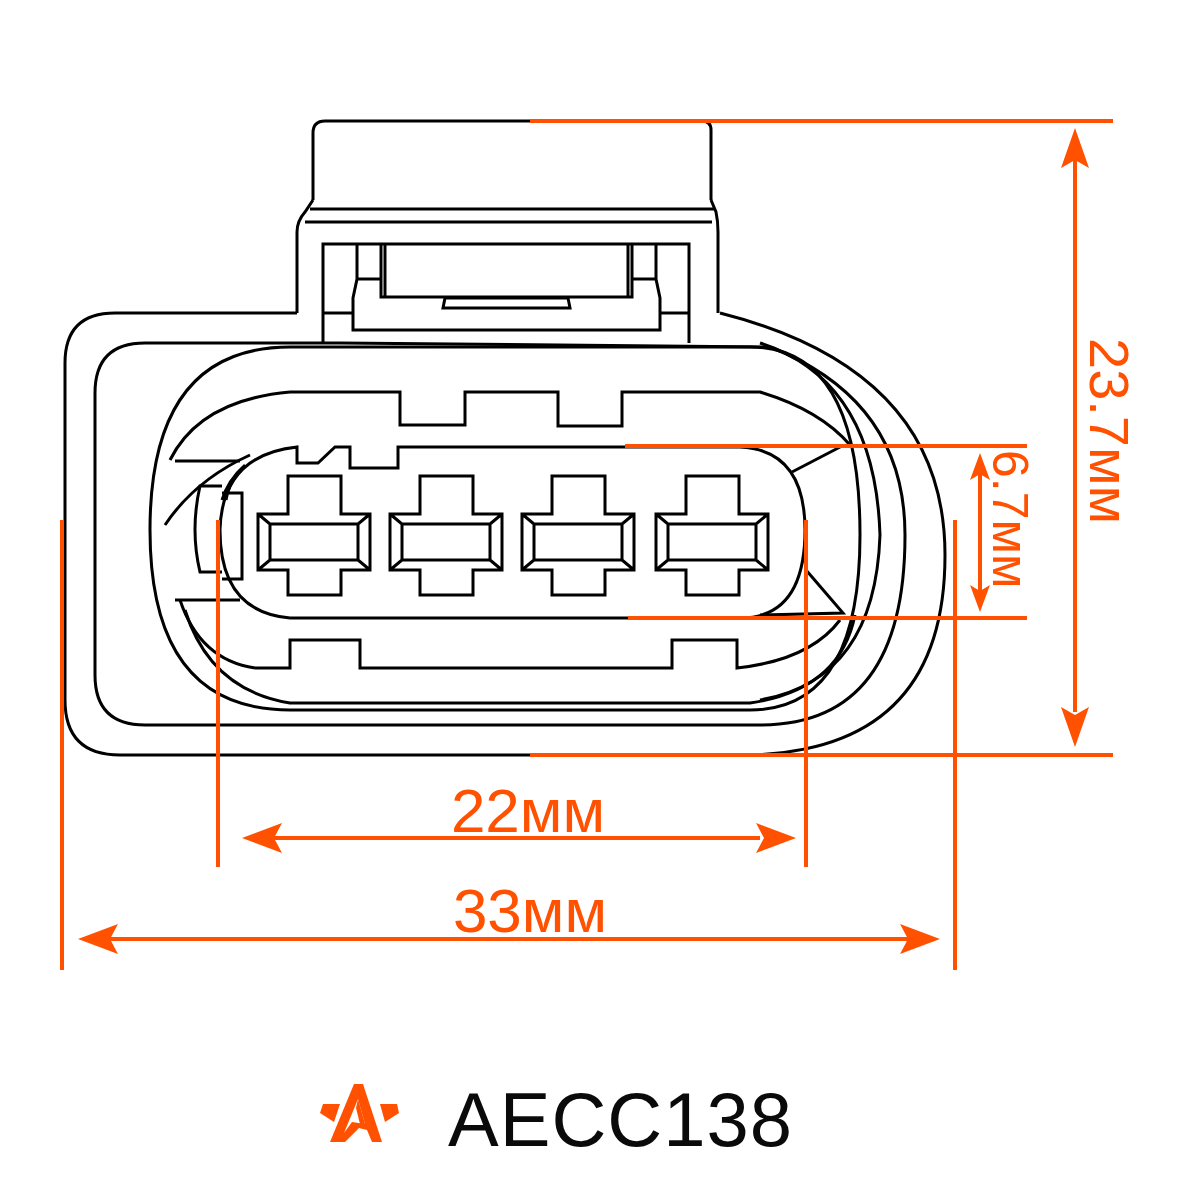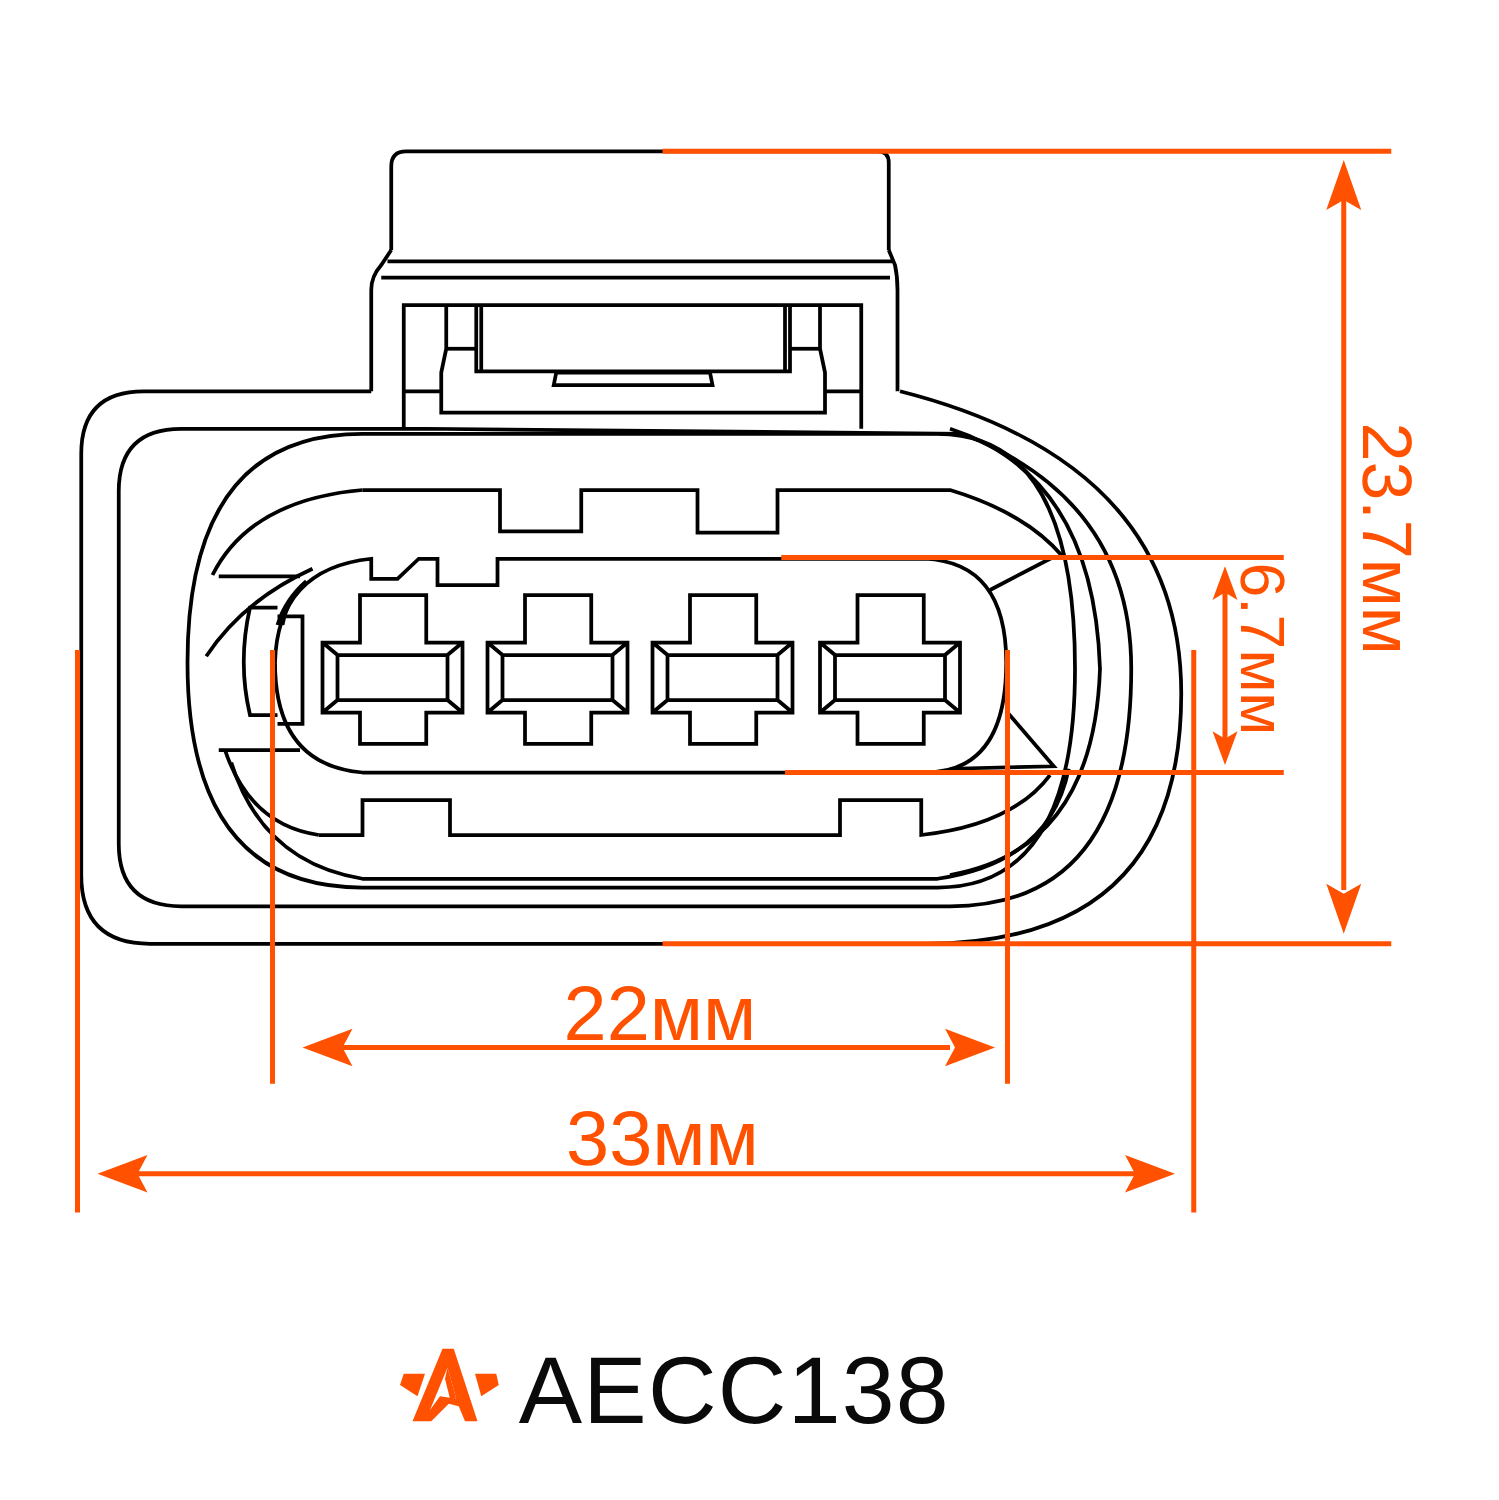--- a/index.html
+++ b/index.html
@@ -4,21 +4,21 @@
 <style>
   html, body { margin: 0; padding: 0; background: #ffffff; }
   body { width: 1199px; height: 1200px; position: relative; overflow: hidden; font-family: "Liberation Sans", sans-serif; }
   svg.drawing { position: absolute; left: 0; top: 0; width: 1199px; height: 1200px; }
   .ln { fill: none; stroke: #000; stroke-width: 3; stroke-linejoin: miter; }
   .dim { fill: none; stroke: #ff5100; stroke-width: 4; }
   .arr { fill: #ff5100; stroke: none; }
   .dimtext { fill: #ff5100; font-family: "Liberation Sans", sans-serif; font-weight: 400; }
   .brand {
     position: absolute; left: 320px; top: 1068px; height: 90px;
-    display: flex; align-items: center; gap: 15px;
+    display: flex; align-items: flex-end; gap: 48px;
   }
   .brand-name {
     font-family: "Liberation Sans", sans-serif; font-size: 76px; font-weight: 500;
     color: #0a0a0a; letter-spacing: 1px; line-height: 1;
   }
 </style>
 </head>
 <body>
 
 <svg class="drawing" viewBox="0 0 1199 1200" xmlns="http://www.w3.org/2000/svg">

